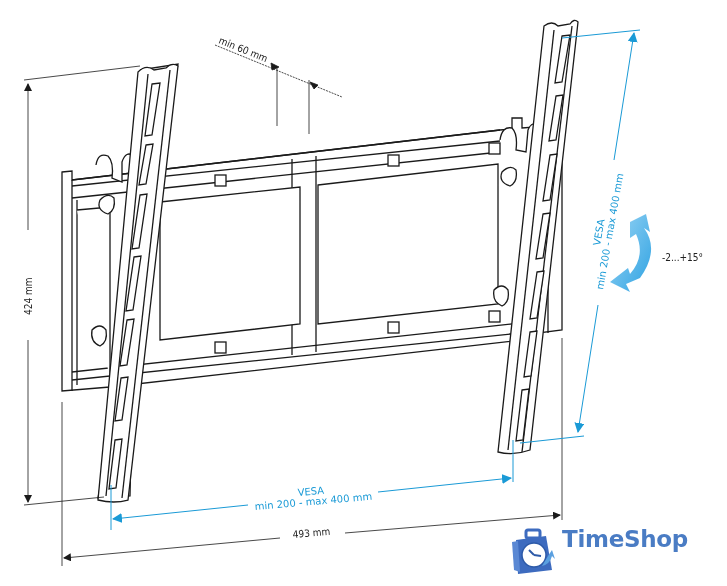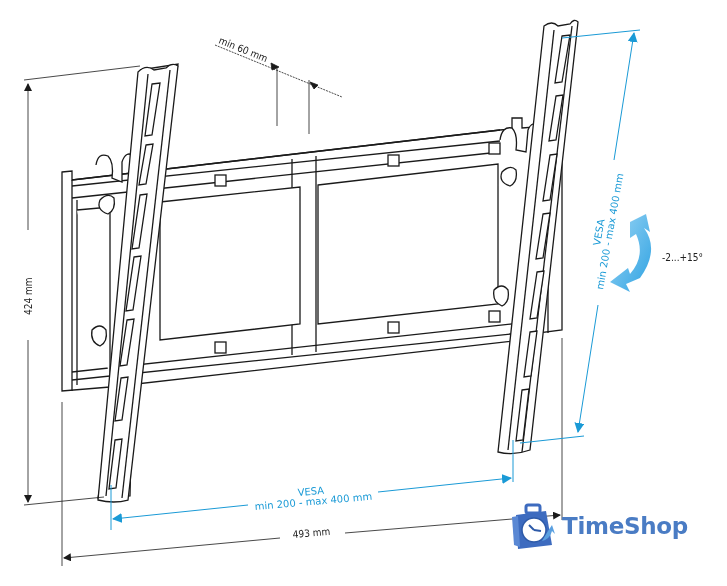--- a/index.html
+++ b/index.html
@@ -1,20 +1,20 @@
 <!DOCTYPE html>
 <html><head>
 <meta charset="utf-8">
 <style>
   html, body { margin:0; padding:0; background:#ffffff; }
   body { width:727px; height:586px; position:relative; overflow:hidden; font-family:"DejaVu Sans", sans-serif; }
   svg.diagram { position:absolute; left:0; top:0; }
   .dim-text { font-family:"DejaVu Sans Condensed","DejaVu Sans", sans-serif; font-size:10px; fill:#222; }
   .vesa-text { font-family:"DejaVu Sans", sans-serif; font-size:10px; fill:#1a9ad6; }
-  .logo { position:absolute; left:508px; top:500px; height:52px; display:flex; align-items:center; }
+  .logo { position:absolute; left:508px; top:526px; height:52px; display:flex; align-items:flex-start; }
   .logo-text { font-family:"DejaVu Sans", sans-serif; font-weight:bold; font-size:23px; color:#4a7cc4; margin-left:6px; letter-spacing:-0.3px; }
 </style>
 </head>
 <body>
 
 <svg class="diagram" width="727" height="586" viewBox="0 0 727 586" xmlns="http://www.w3.org/2000/svg">
   <defs>
     <marker id="arrK" markerWidth="8" markerHeight="8" refX="7" refY="4" orient="auto" markerUnits="userSpaceOnUse">
       <path d="M0,0 L8,4 L0,8 z" fill="#1a1a1a"></path>
     </marker>

